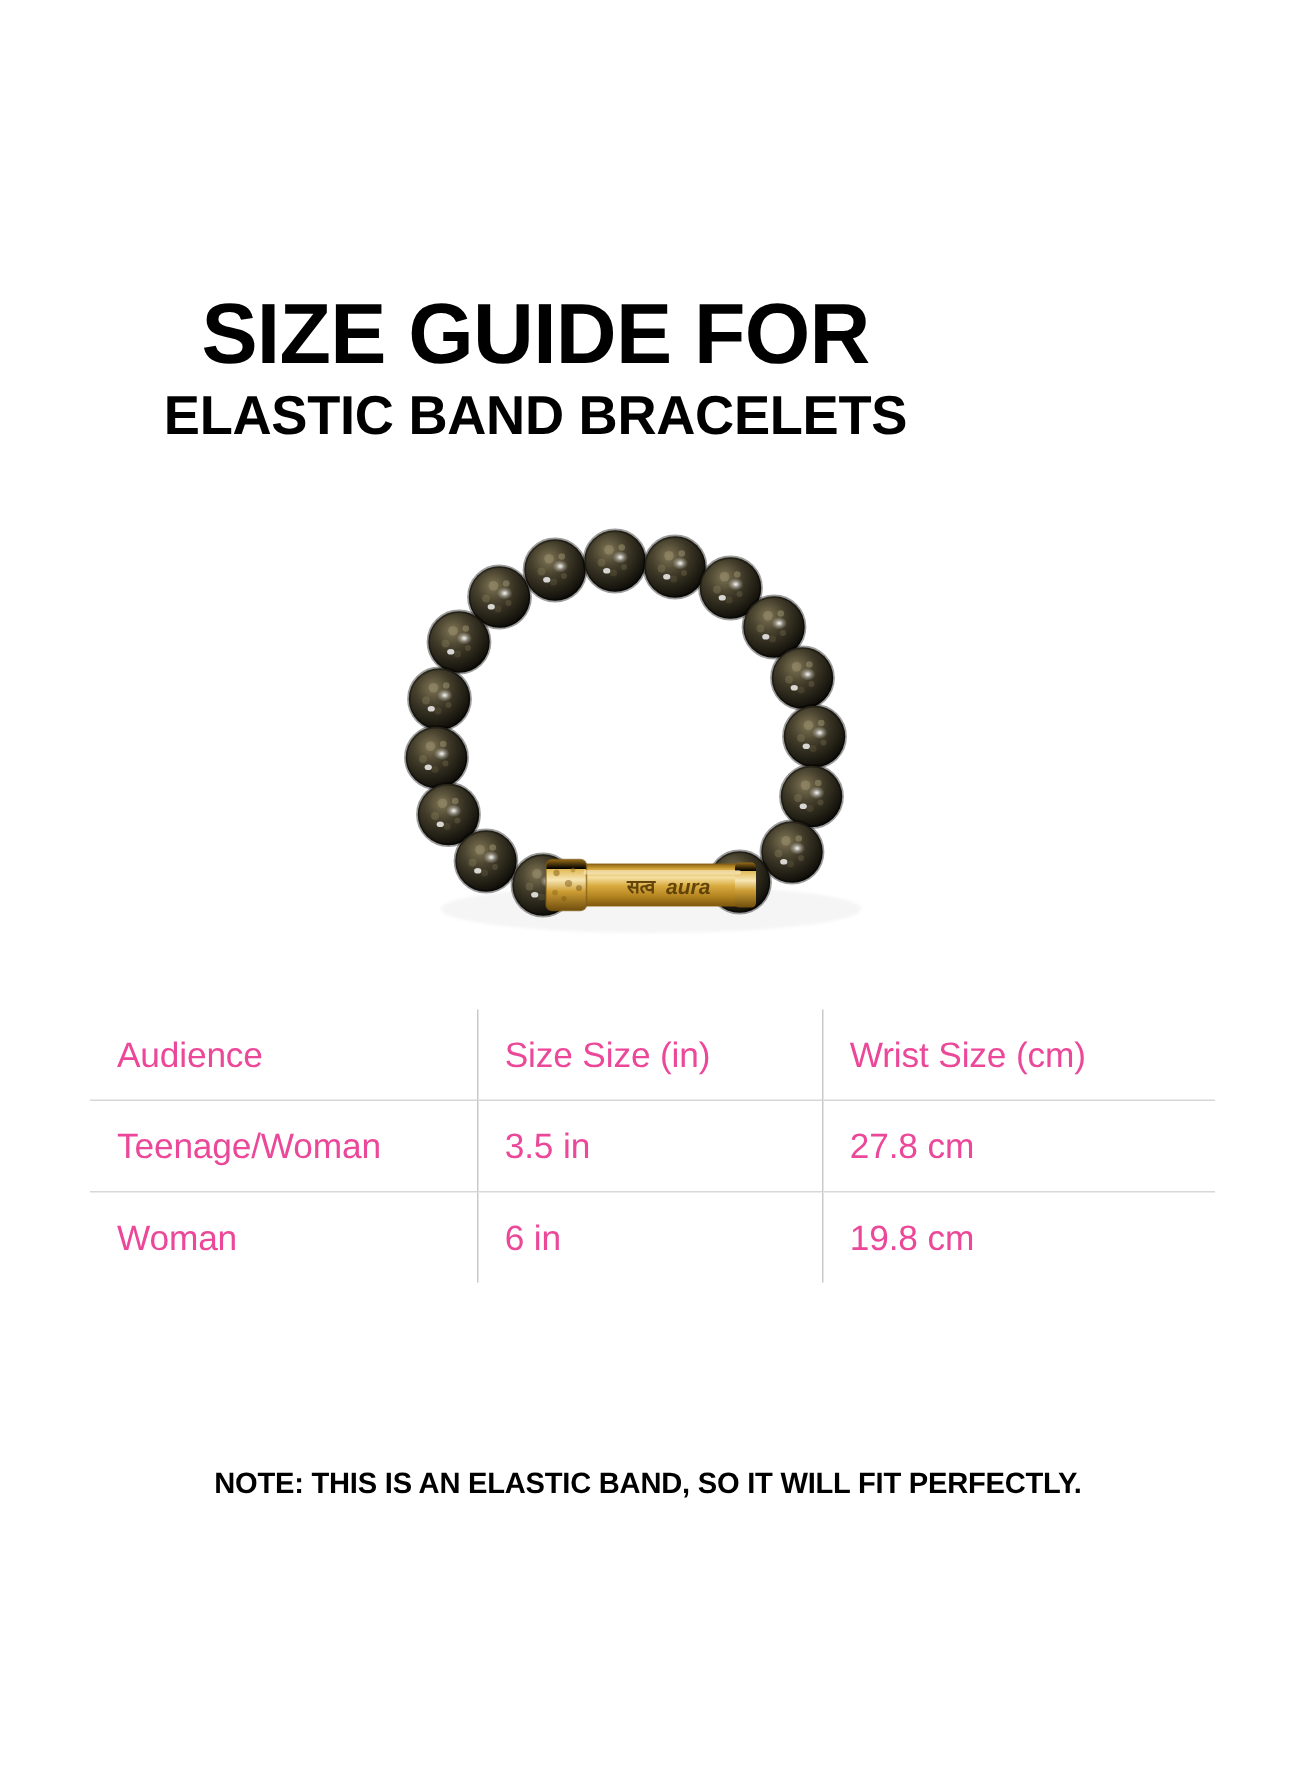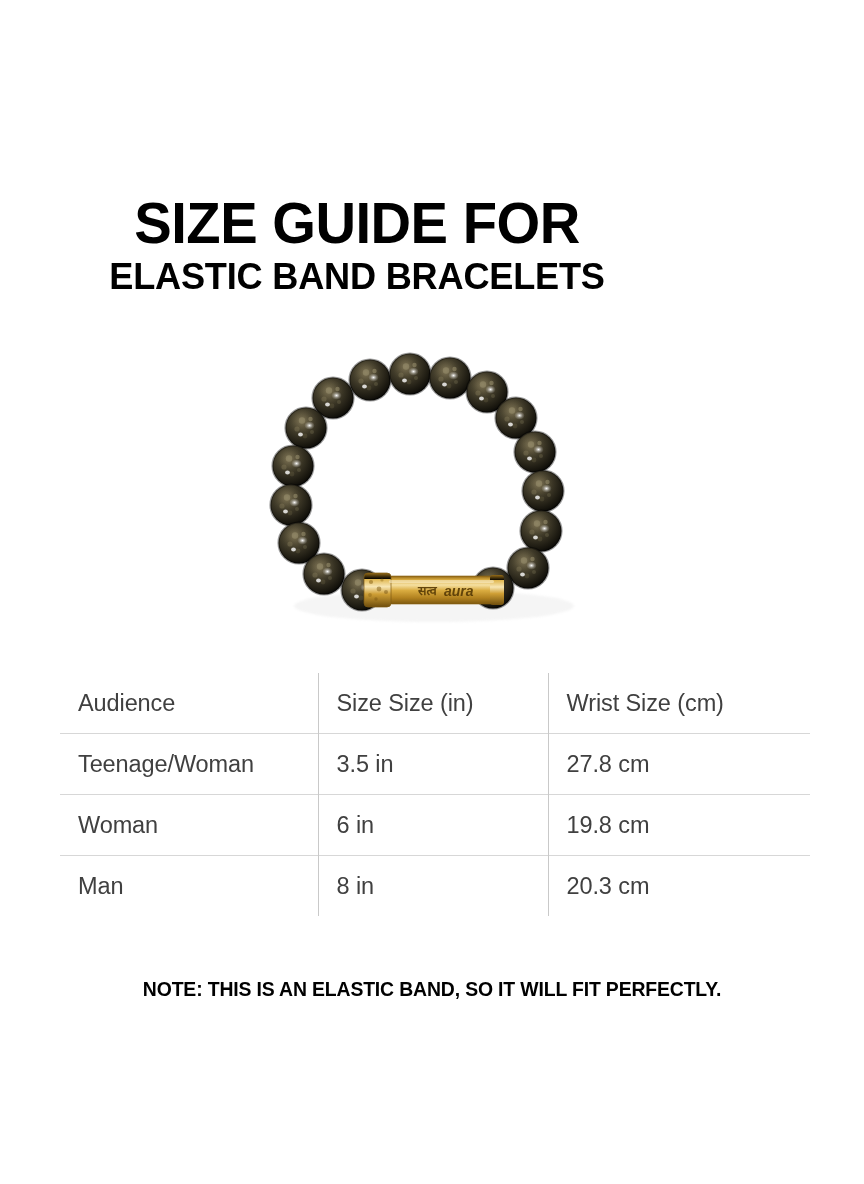--- a/index.html
+++ b/index.html
@@ -72,21 +72,21 @@
 
   table.size-table th,
   table.size-table td {
     height: 60px;
     padding: 0 0 0 18px;
     font-size: 23.5px;
     font-weight: normal;
     text-align: left;
     vertical-align: middle;
     letter-spacing: -0.1px;
-    color: #404040;
+    color: #ec4899;
     white-space: nowrap;
   }
   table.size-table th { font-weight: normal; }
   
   table.size-table th.sep,
   table.size-table td.sep { border-left: 1.4px solid #c9c9c9; }
   
   table.size-table tbody tr td { border-top: 1.4px solid #d7d7d7; }
   table.size-table thead th { border-top: none; }
 
@@ -233,22 +233,17 @@
       <tr>
         <td>Teenage/Woman</td>
         <td class="sep">3.5 in</td>
         <td class="sep">27.8 cm</td>
       </tr>
       <tr>
         <td>Woman</td>
         <td class="sep">6 in</td>
         <td class="sep">19.8 cm</td>
       </tr>
-      <tr>
-        <td>Man</td>
-        <td class="sep">8 in</td>
-        <td class="sep">20.3 cm</td>
-      </tr>
     </tbody>
   </table>
 </div>
 
 <div id="note-line">NOTE: THIS IS AN ELASTIC BAND, SO IT WILL FIT PERFECTLY.</div>
 
 </body></html>

